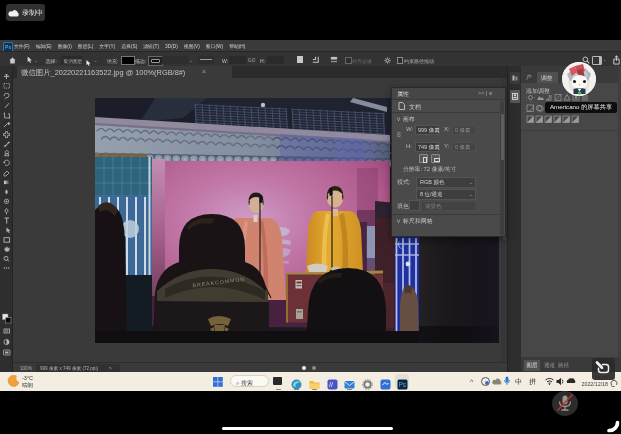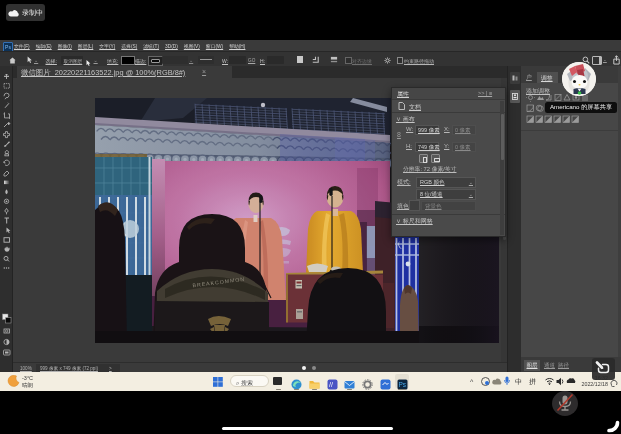--- a/index.html
+++ b/index.html
@@ -1,19 +1,19 @@
 <!DOCTYPE html>
 <html><head>
 <meta charset="utf-8">
 <style>
   html,body{margin:0;padding:0;}
   body{width:621px;height:434px;background:#000;overflow:hidden;position:relative;
        font-family:"Liberation Sans",sans-serif;-webkit-font-smoothing:antialiased;}
   .abs{position:absolute;}
-  .txt{color:#cfcfcf;white-space:nowrap;text-decoration:underline;}
+  .txt{color:#cfcfcf;white-space:nowrap;}
 </style>
 </head>
 <body>
 
 <div class="abs" style="left:6px;top:4px;width:39px;height:17px;background:#313131;border-radius:3px;display:flex;align-items:center;justify-content:center;gap:3px;">
   <svg width="11" height="8" viewBox="0 0 11 8">
       <path d="M3 7.5 a2.6 2.6 0 1 1 1.2-4.9 a3 3 0 0 1 5.6 1.2 a2.1 2.1 0 0 1-0.4 3.7 z" fill="#f2f2f2"></path>
     </svg>
   <span style="font-size:7px;color:#efefef;">录制中</span>
 </div>

